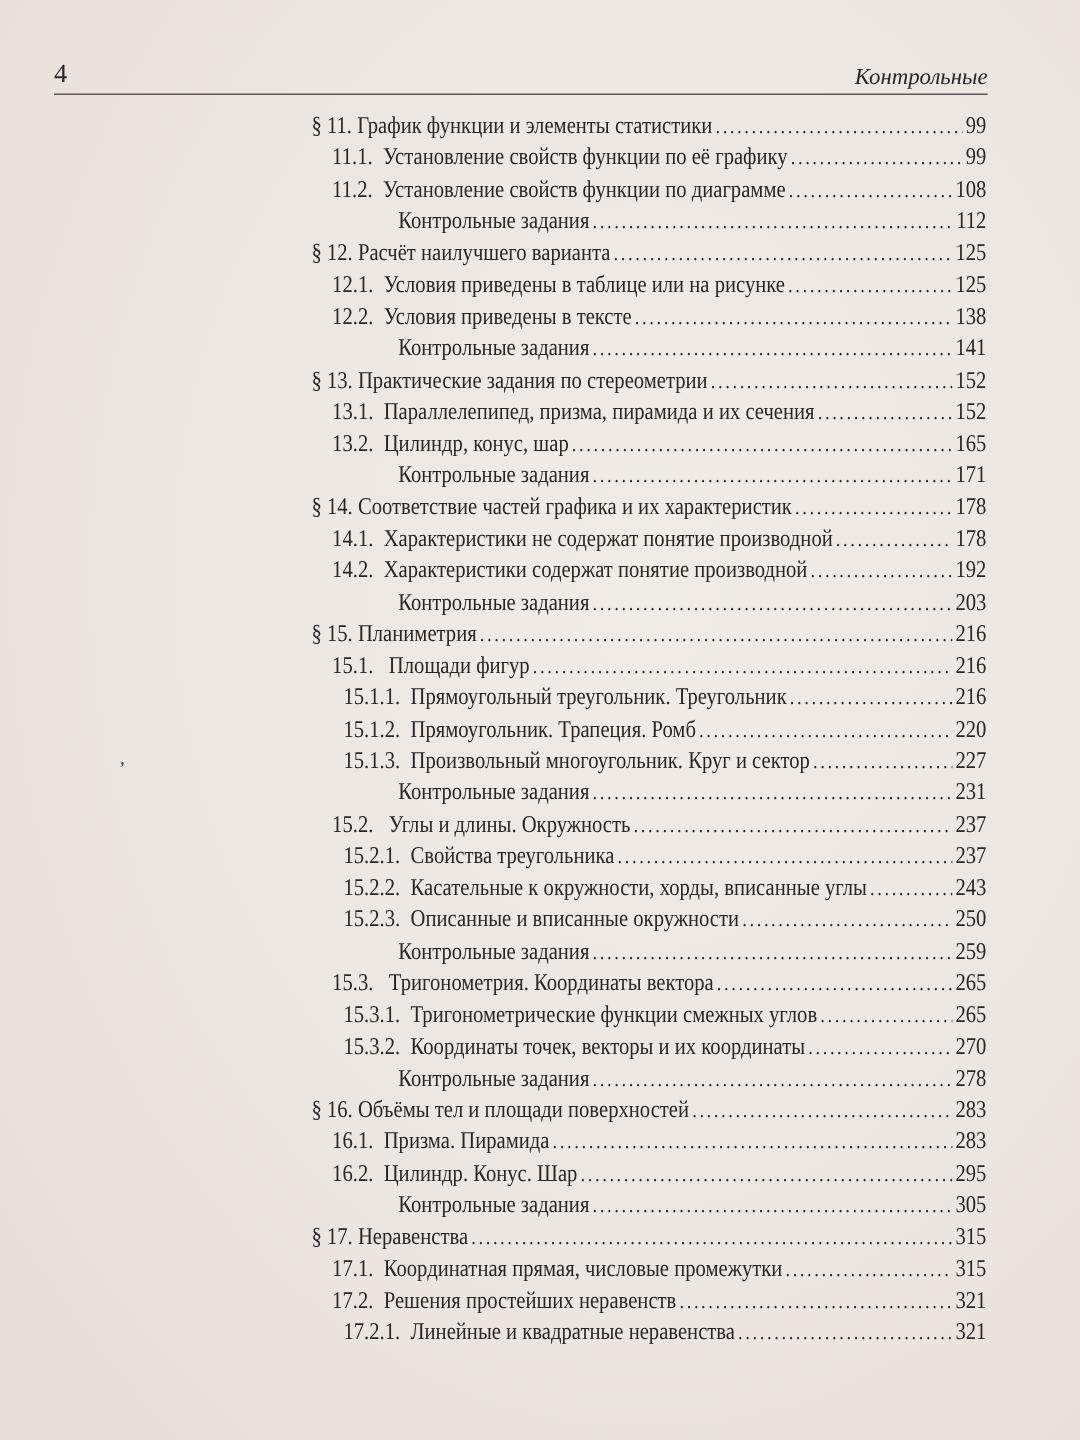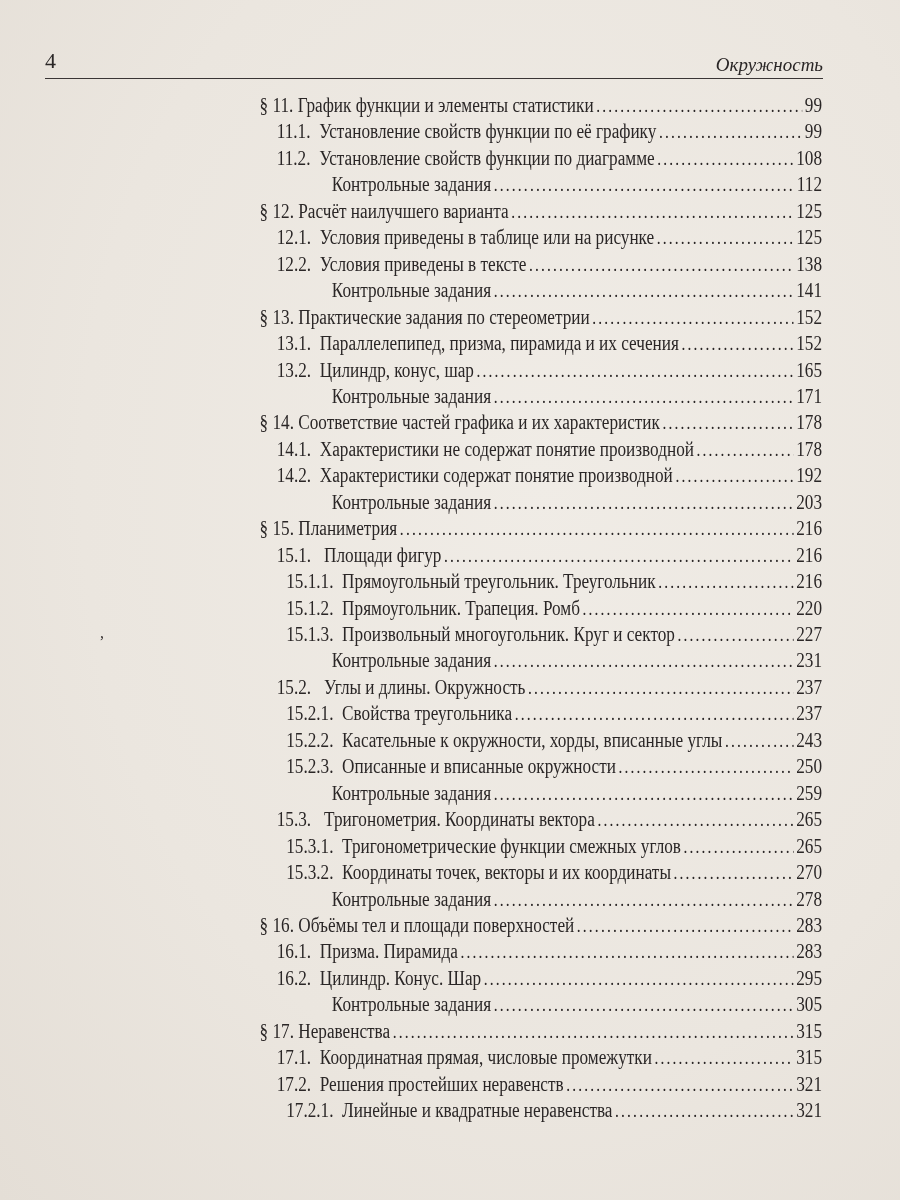--- a/index.html
+++ b/index.html
@@ -52,21 +52,21 @@
     position: absolute; left: 100px; top: 624px; font-size: 16px; color: #3a3535;
   }
 </style>
 </head>
 <body>
 
 <div class="page-bg"></div>
 
 <div class="header">
   <span class="page-num">4</span>
-  <span class="running-title">Окружность</span>
+  <span class="running-title">Контрольные</span>
 </div>
 
 <span class="stray-mark">,</span>
 
 <div class="toc" id="toc">
     <div class="row lvl-0" style="top: 2px;">
       <span class="label"><span class="num">§ 11.</span><span> </span><span class="title-text">График функции и элементы статистики</span></span>
       <span class="dots"></span>
       <span class="page">99</span>
     </div>

